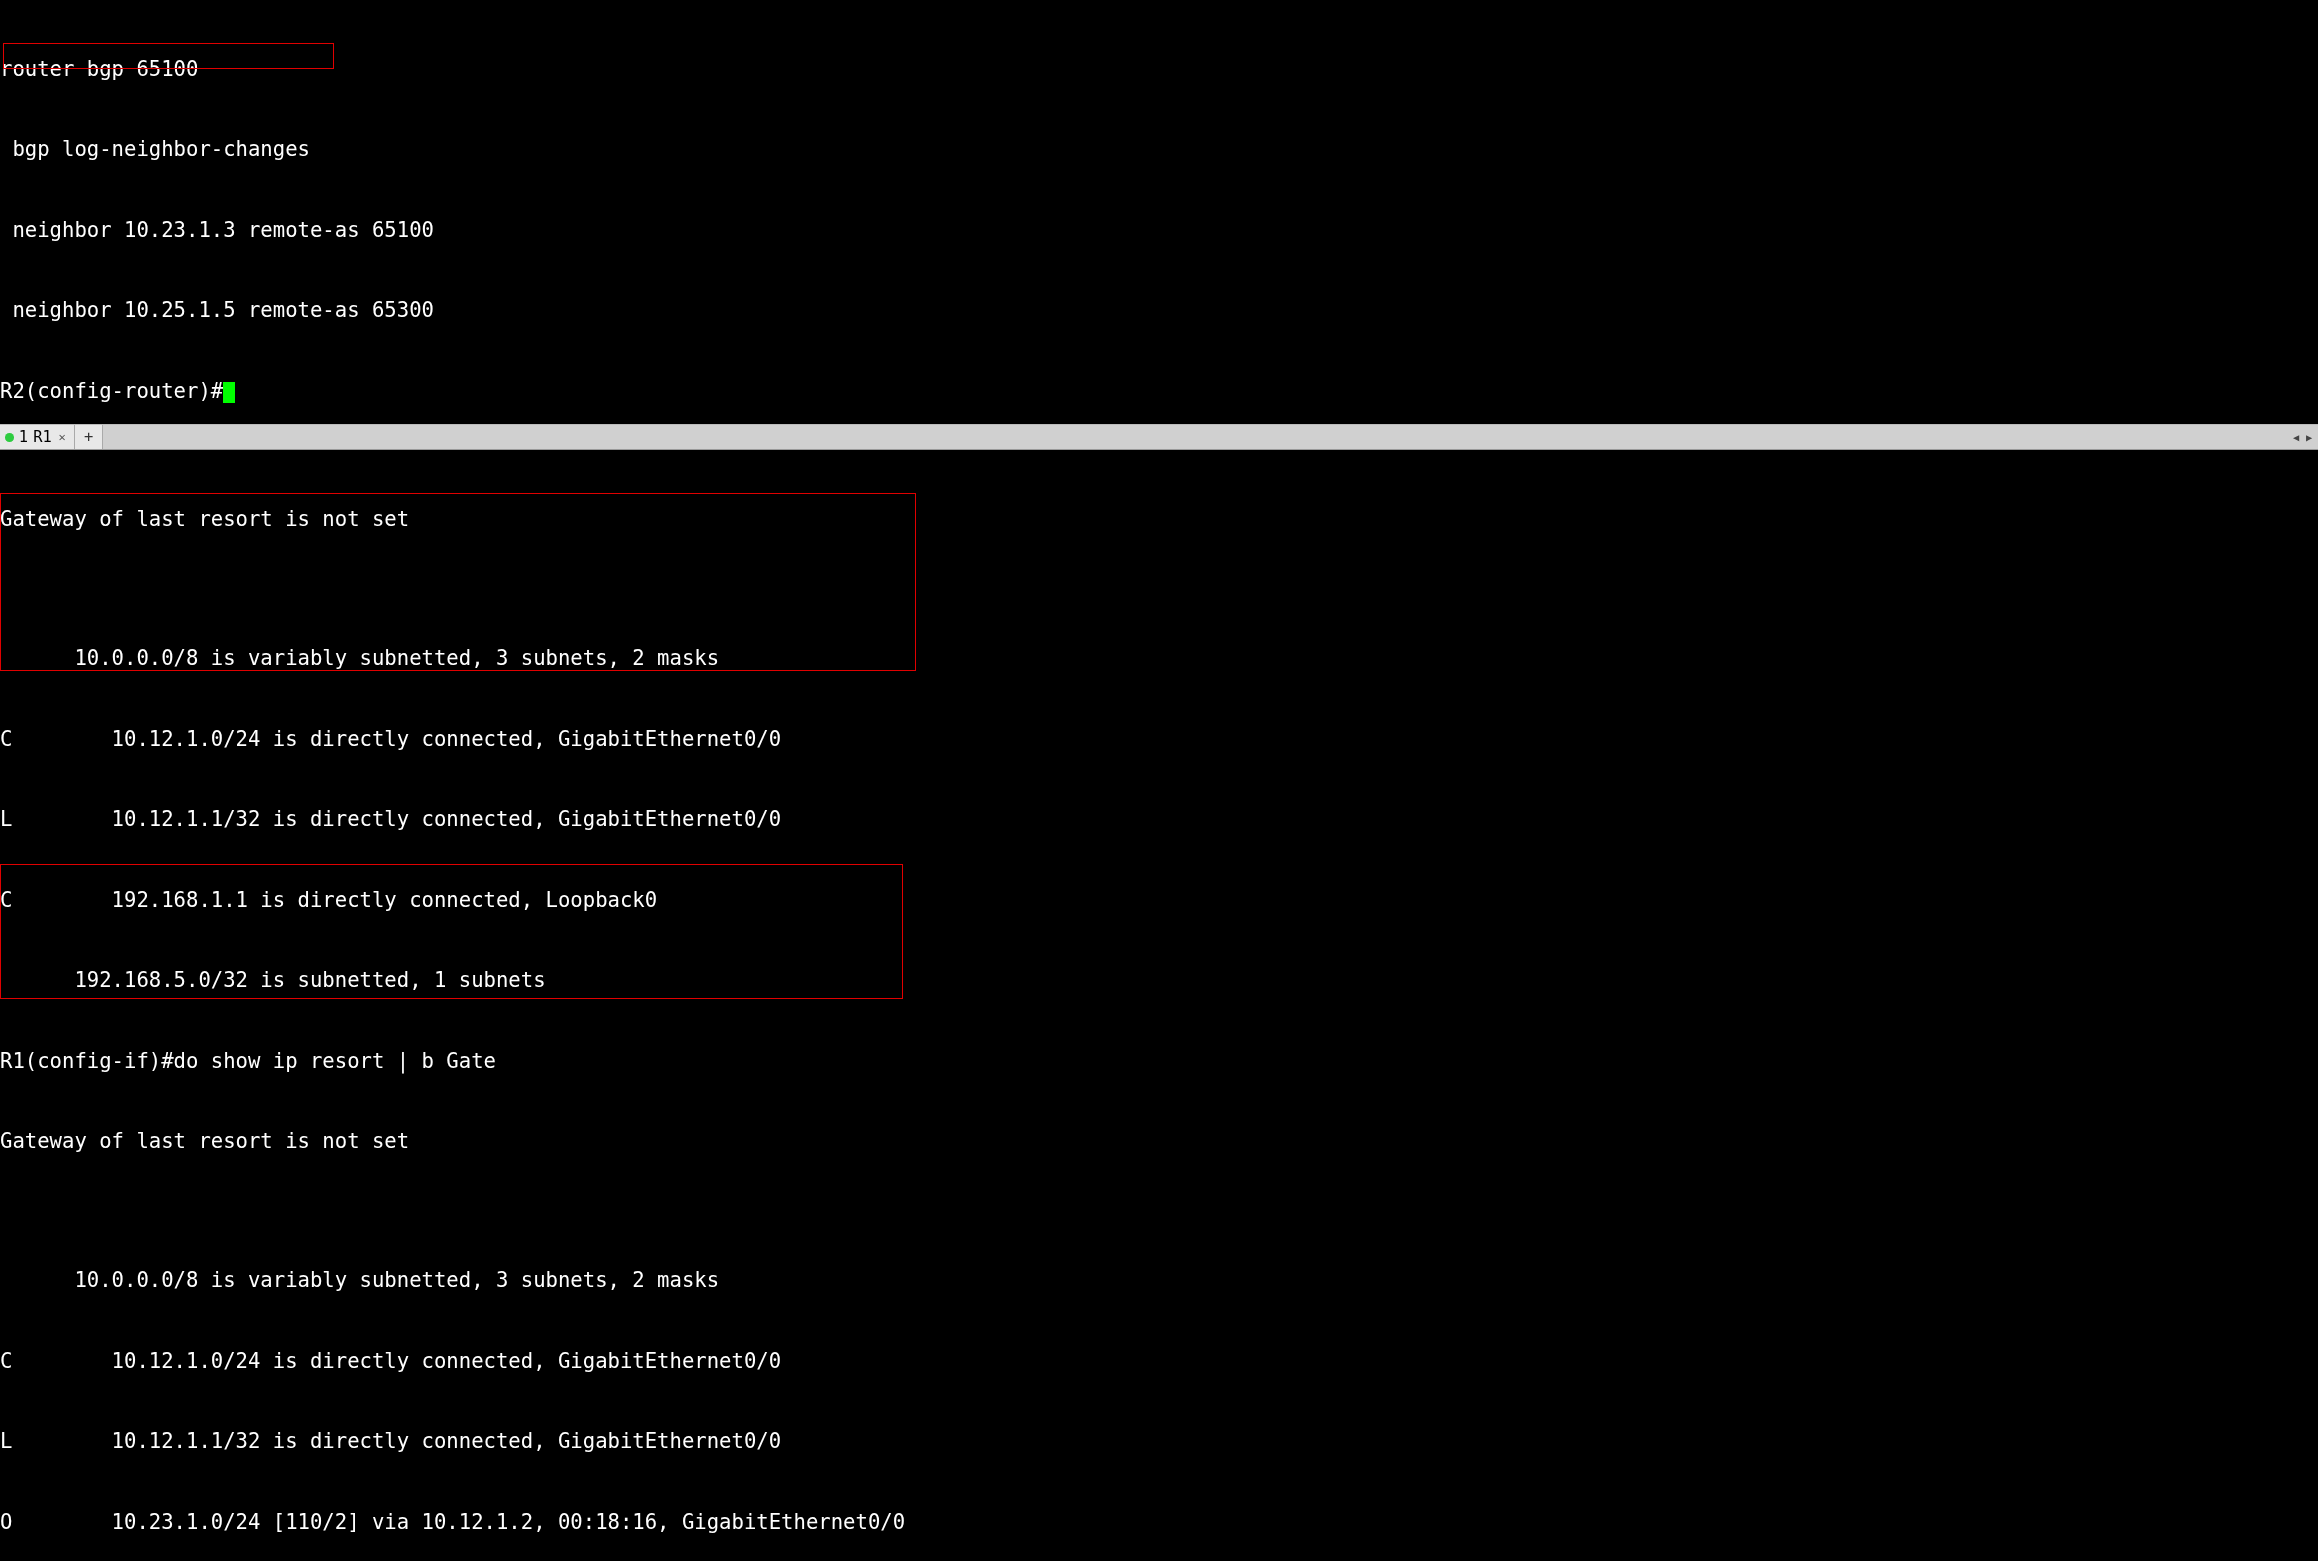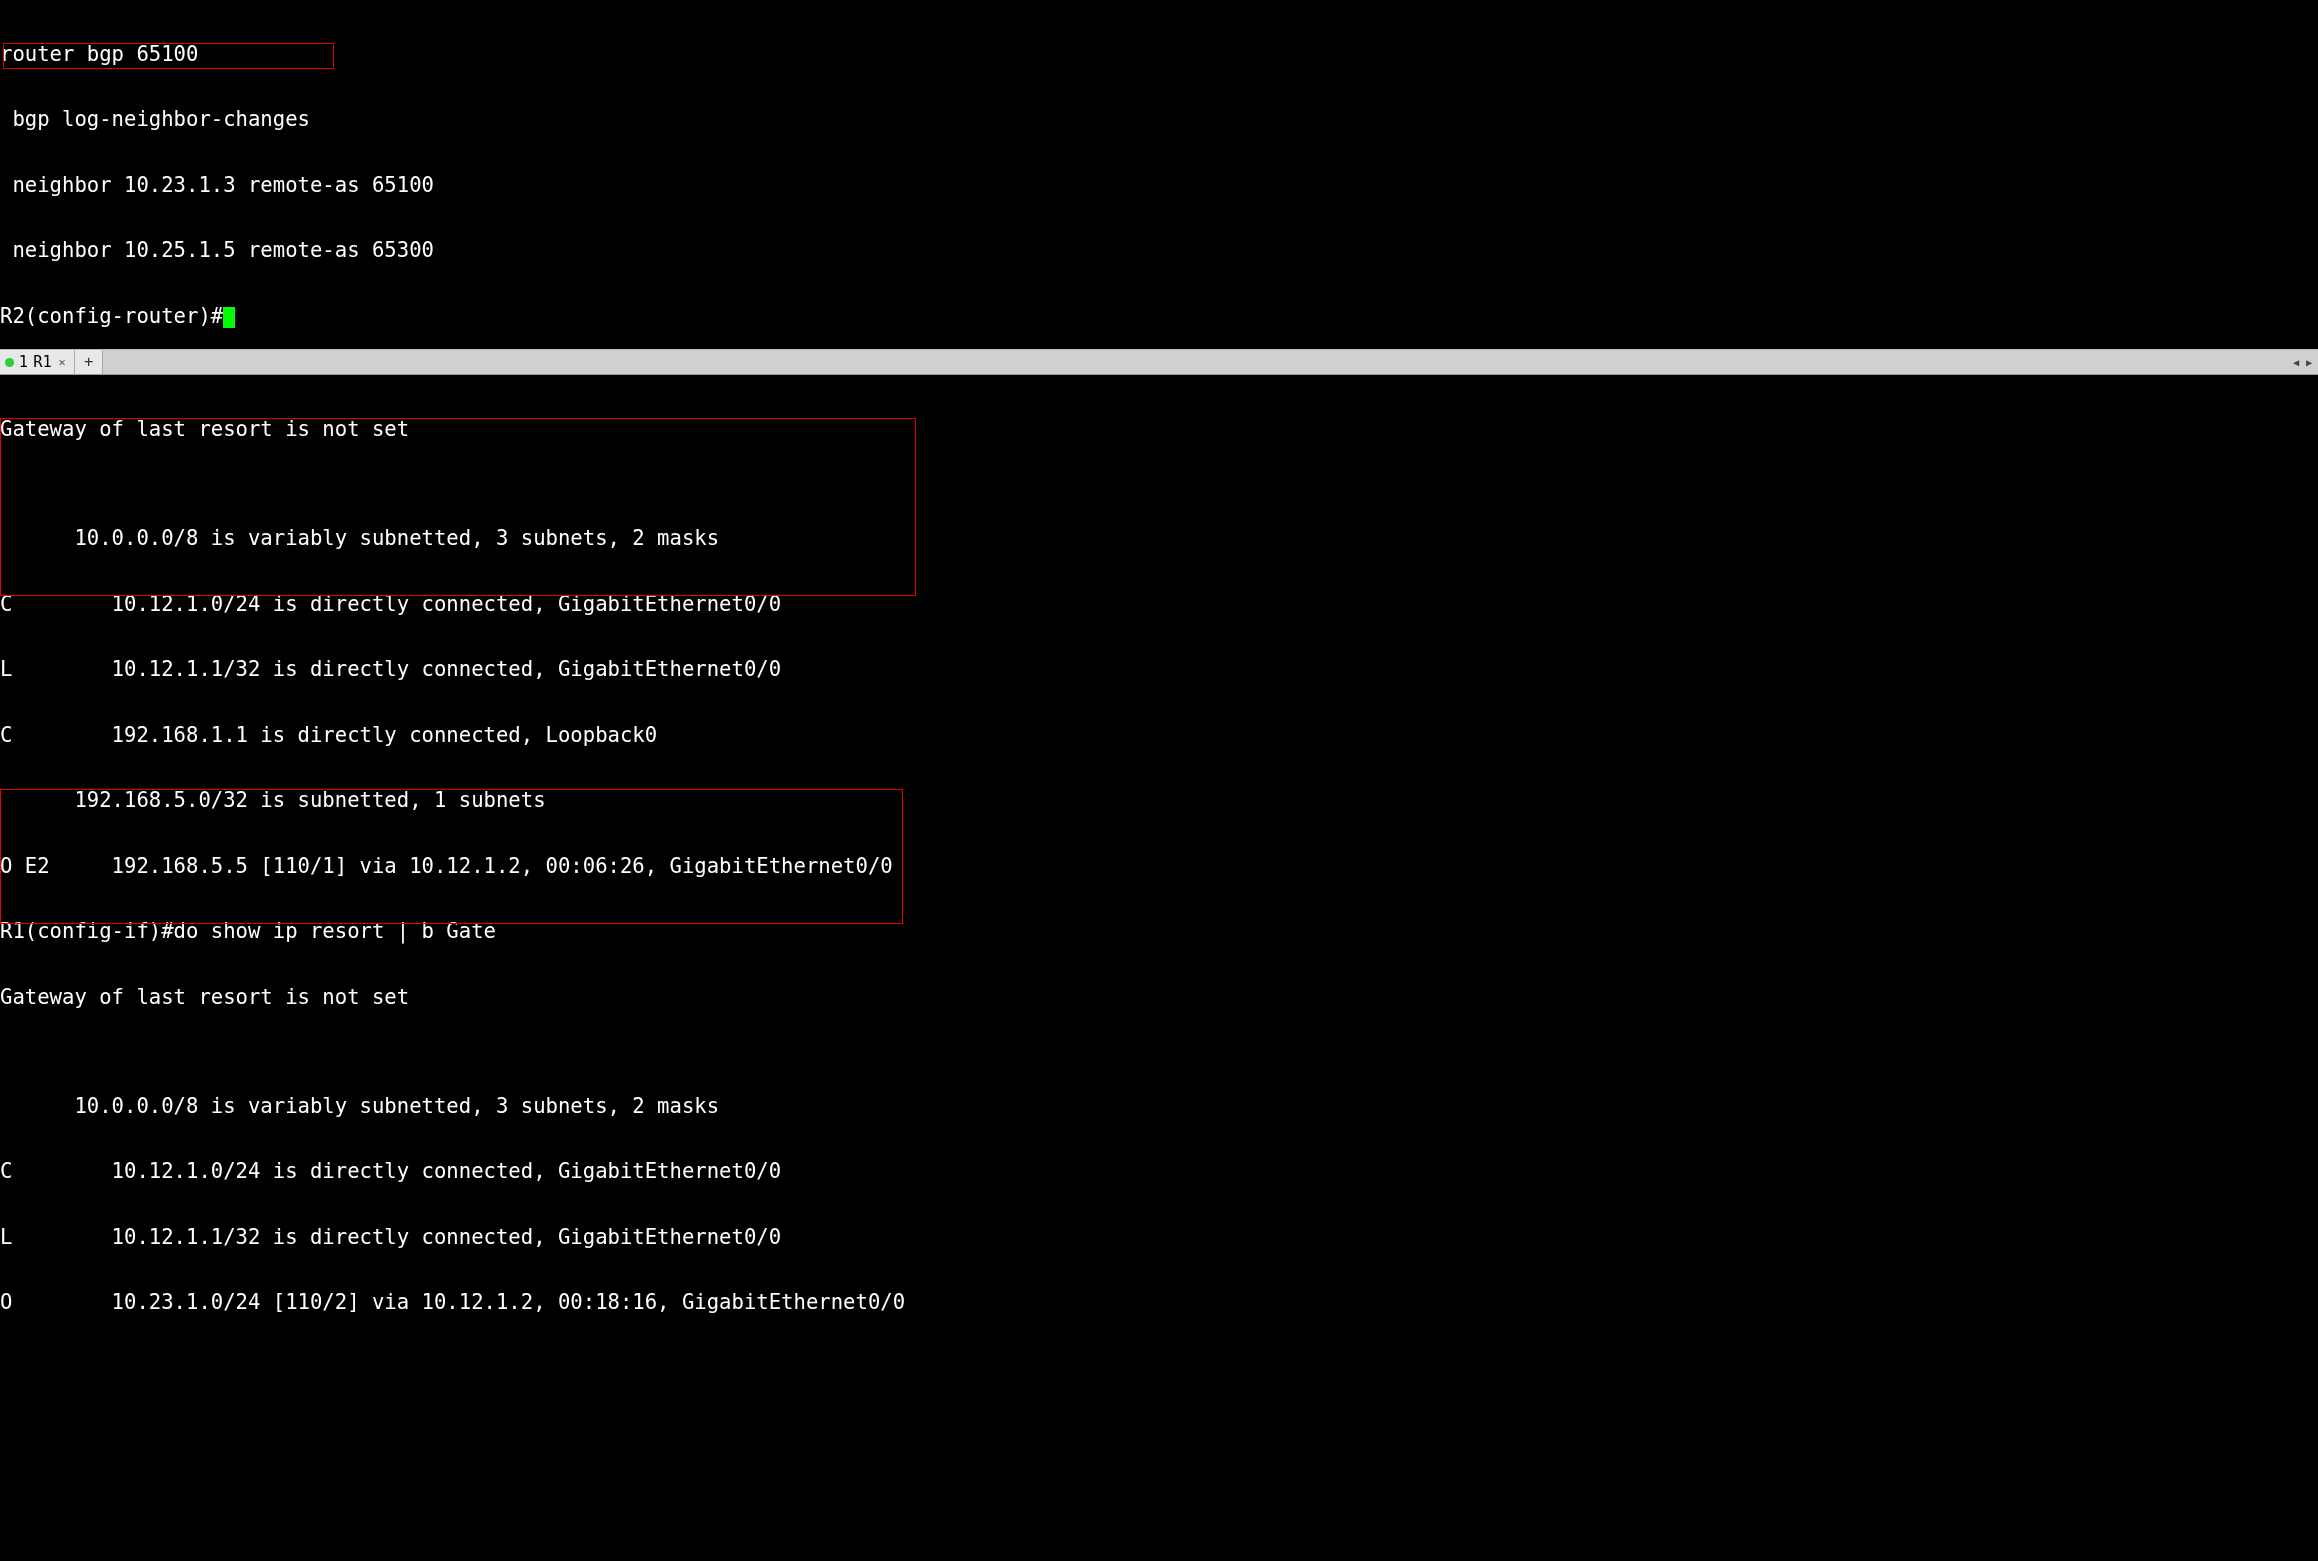--- a/index.html
+++ b/index.html
@@ -11,20 +11,21 @@
     font-size: 20.6px;
     line-height: 1.06;
     width: 2319px;
   }
   .term-area {
     white-space: pre;
     position: relative;
   }
   .line {
     display: block;
+    margin-top: 15px;
   }
   .hlbox {
     position: absolute;
     border: 1.7px solid #e00000;
     pointer-events: none;
   }
   
   .tabbar {
     background: #d0d0d0;
     height: 24px;
@@ -110,21 +111,20 @@
 </div>
 
 <div class="term-area" id="bottom-term">
   <span class="line">Gateway of last resort is not set</span>
   <span class="line"></span>
   <span class="line">      10.0.0.0/8 is variably subnetted, 3 subnets, 2 masks</span>
   <span class="line">C        10.12.1.0/24 is directly connected, GigabitEthernet0/0</span>
   <span class="line">L        10.12.1.1/32 is directly connected, GigabitEthernet0/0</span>
   <span class="line">C        192.168.1.1 is directly connected, Loopback0</span>
   <span class="line">      192.168.5.0/32 is subnetted, 1 subnets</span>
-  <span class="line">O E2     192.168.5.5 [110/1] via 10.12.1.2, 00:06:26, GigabitEthernet0/0</span>
   <span class="line">R1(config-if)#do show ip resort | b Gate</span>
   <span class="line">Gateway of last resort is not set</span>
   <span class="line"></span>
   <span class="line">      10.0.0.0/8 is variably subnetted, 3 subnets, 2 masks</span>
   <span class="line">C        10.12.1.0/24 is directly connected, GigabitEthernet0/0</span>
   <span class="line">L        10.12.1.1/32 is directly connected, GigabitEthernet0/0</span>
   <span class="line">O        10.23.1.0/24 [110/2] via 10.12.1.2, 00:18:16, GigabitEthernet0/0</span>
   
   
   

